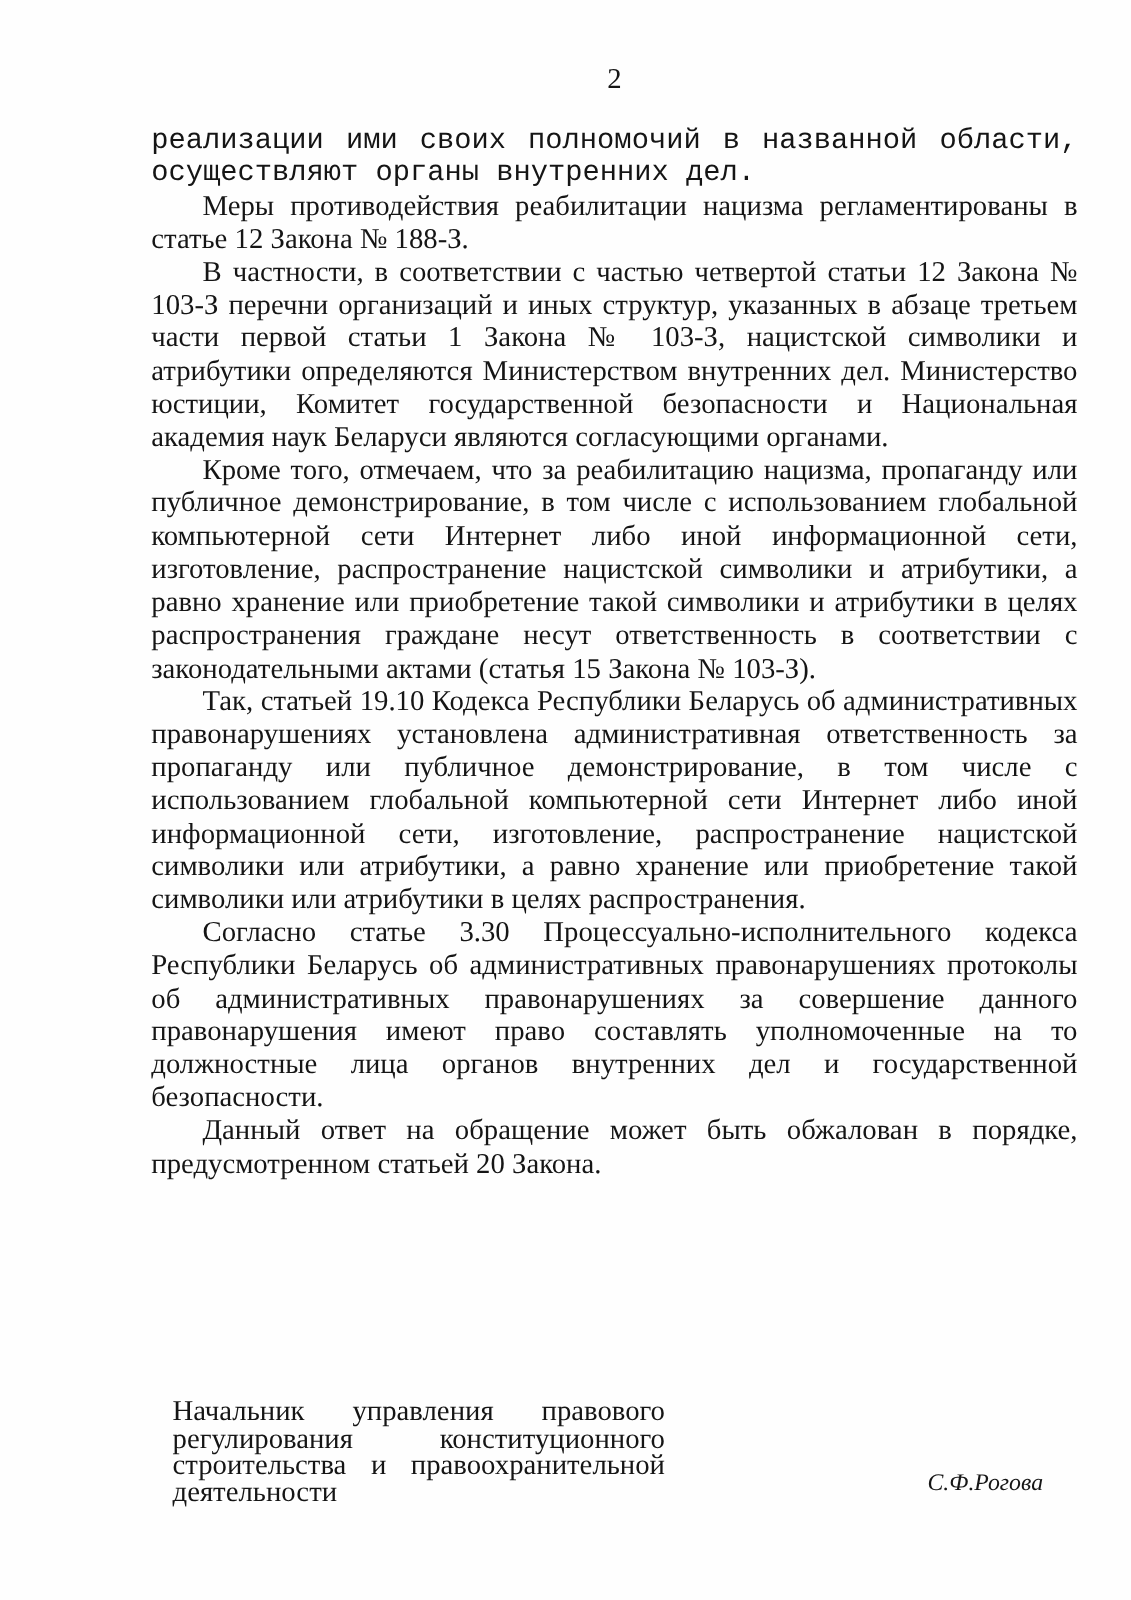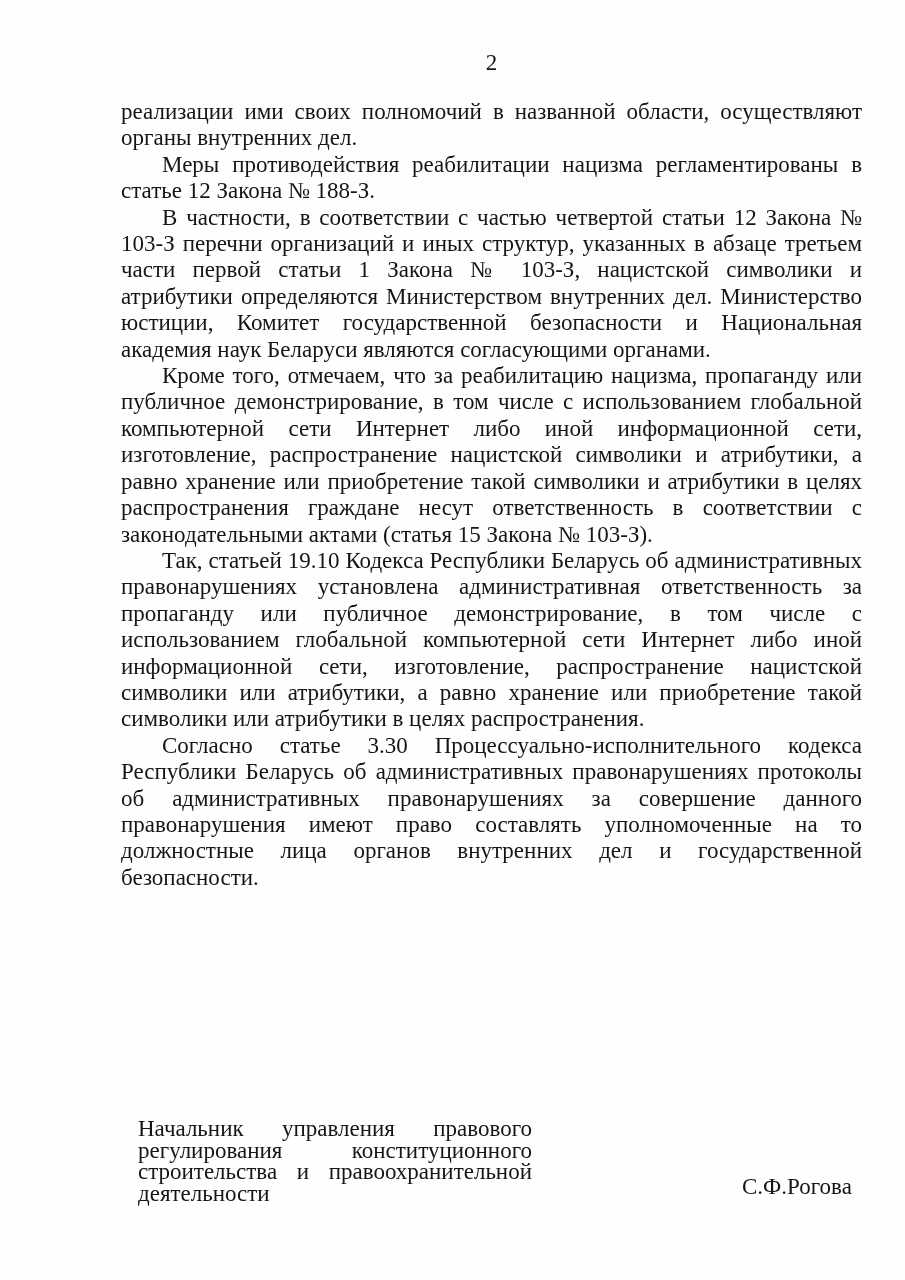--- a/index.html
+++ b/index.html
@@ -35,20 +35,21 @@
     text-align: justify;
     hyphens: none;
   }
   .body-text p {
     margin: 0;
     padding: 0;
     text-indent: 41px;
   }
   .body-text p.no-indent {
     text-indent: 0;
+    font-family: Liberation Mono, monospace;
   }
   .signature-block {
     position: absolute;
     left: 0;
     top: 1118px;
     width: 905px;
     height: 130px;
   }
   .sig-position {
     position: absolute;
@@ -56,39 +57,41 @@
     top: 0;
     width: 394px;
     font-size: 23px;
     line-height: 21.6px;
     text-align: justify;
   }
   .sig-name {
     position: absolute;
     left: 742px;
     top: 57px;
-    font-size: 23px;
+    font-size: 19px;
     line-height: 24px;
     white-space: nowrap;
+    font-style: italic;
   }
 </style>
 </head>
 <body>
 
 <div class="page">
 
   <div class="page-number">2</div>
 
   <div class="body-text">
     <p class="no-indent">реализации ими своих полномочий в названной области, осуществляют органы внутренних дел.</p>
     <p>Меры противодействия реабилитации нацизма регламентированы в статье 12 Закона № 188-З.</p>
     <p>В частности, в соответствии с частью четвертой статьи 12 Закона № 103-З перечни организаций и иных структур, указанных в абзаце третьем части первой статьи 1 Закона № 103-З, нацистской символики и атрибутики определяются Министерством внутренних дел. Министерство юстиции, Комитет государственной безопасности и Национальная академия наук Беларуси являются согласующими органами.</p>
     <p>Кроме того, отмечаем, что за реабилитацию нацизма, пропаганду или публичное демонстрирование, в том числе с использованием глобальной компьютерной сети Интернет либо иной информационной сети, изготовление, распространение нацистской символики и атрибутики, а равно хранение или приобретение такой символики и атрибутики в целях распространения граждане несут ответственность в соответствии с законодательными актами (статья 15 Закона № 103-З).</p>
     <p>Так, статьей 19.10 Кодекса Республики Беларусь об административных правонарушениях установлена административная ответственность за пропаганду или публичное демонстрирование, в том числе с использованием глобальной компьютерной сети Интернет либо иной информационной сети, изготовление, распространение нацистской символики или атрибутики, а равно хранение или приобретение такой символики или атрибутики в целях распространения.</p>
     <p>Согласно статье 3.30 Процессуально-исполнительного кодекса Республики Беларусь об административных правонарушениях протоколы об административных правонарушениях за совершение данного правонарушения имеют право составлять уполномоченные на то должностные лица органов внутренних дел и государственной безопасности.</p>
+    <p>Данный ответ на обращение может быть обжалован в порядке, предусмотренном статьей 20 Закона.</p>
   </div>
 
   <div class="signature-block">
     <div class="sig-position">Начальник управления правового регулирования конституционного строительства и правоохранительной деятельности</div>
     <div class="sig-name">С.Ф.Рогова</div>
   </div>
 
 </div>
 
 </body></html>

